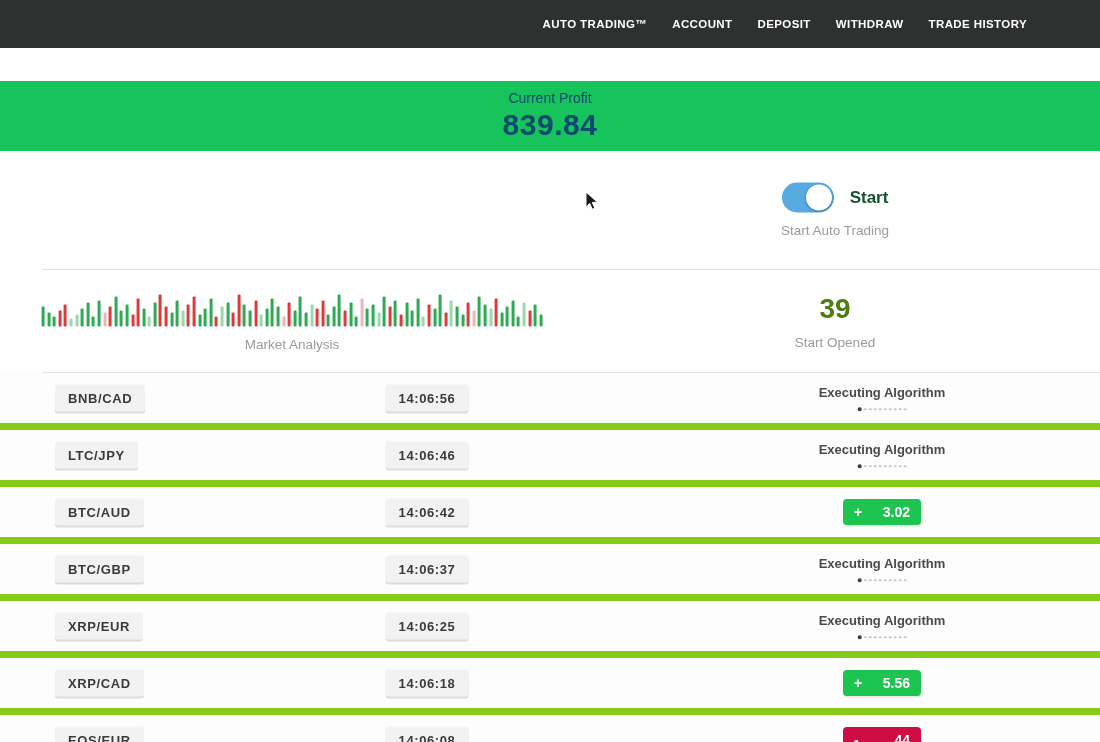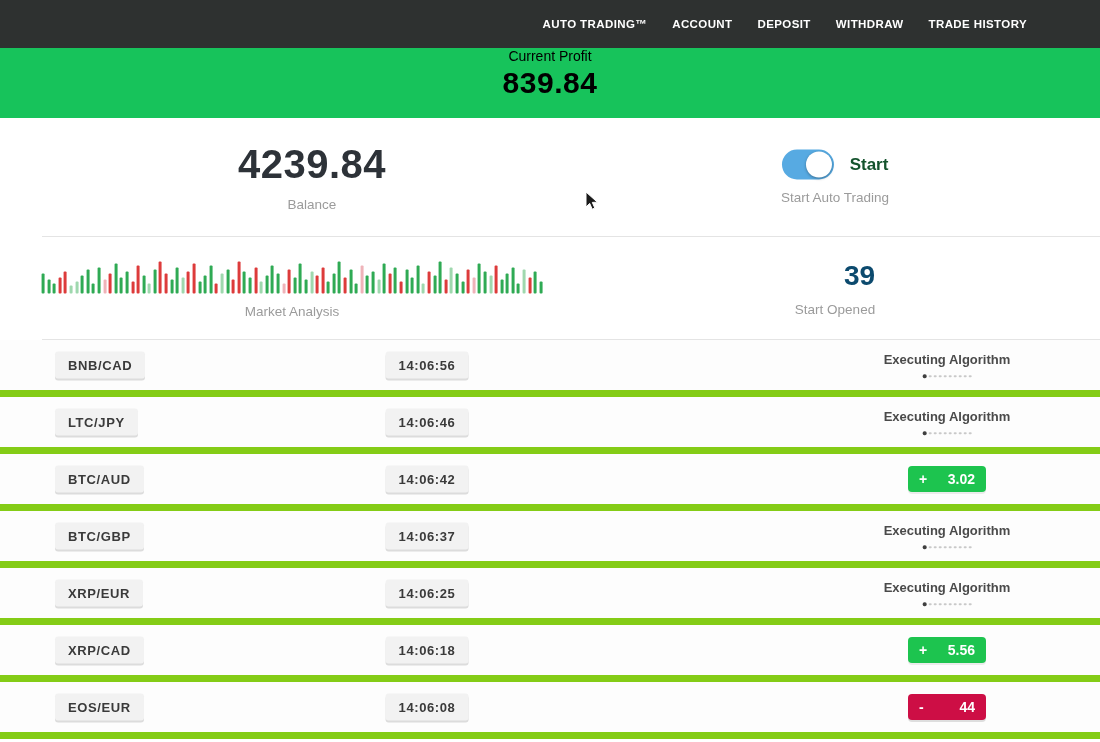--- a/index.html
+++ b/index.html
@@ -7,22 +7,22 @@
   body { font-family:"Liberation Sans", sans-serif; }
   .page { position:relative; width:1100px; height:742px; background:#fff; overflow:hidden; }
 
   
   .topbar { height:48px; background:#2e3130; display:flex; align-items:center;
             justify-content:flex-end; gap:25px; padding-right:73px; }
   .nav-item { color:#ffffff; font-size:11.5px; font-weight:700; letter-spacing:.4px;
               cursor:pointer; white-space:nowrap; }
 
   
-  .banner { height:70px; background:#17c35b; color:#000000; display:flex; flex-direction:column;
-            align-items:center; justify-content:flex-start; gap:2px; }
+  .banner { height:70px; background:#17c35b; color:#0c4a6e; display:flex; flex-direction:column;
+            align-items:center; justify-content:center; gap:2px;margin-top:33px; }
   .banner-label { font-size:14px; font-weight:400; }
   .banner-value { font-size:30px; font-weight:700; letter-spacing:.5px; }
 
   
   .section { position:relative; }
   .section-1 { height:118px; }
   .section-2 { height:104px; border-top:1px solid #e4e4e4; border-bottom:1px solid #e4e4e4;
                margin-left:42px; }
   .section-2-inner { position:absolute; left:-42px; right:0; top:0; bottom:0; }
   .center-block { position:absolute; top:50%; transform:translate(-50%,-50%); text-align:center; }
@@ -40,29 +40,29 @@
 
   .analysis-block { left:292px; }
   .bars { display:flex; align-items:flex-end; gap:2.6px; height:36px; justify-content:center; }
   .bar { display:inline-block; width:3px; border-radius:1px; }
   .bar-g  { background:#2faa54; }
   .bar-r  { background:#dd3b3b; }
   .bar-lg { background:#9fd8ae; }
   .bar-lr { background:#efb3b9; }
 
   .trades-opened-block { left:835px; }
-  .trades-opened-value { font-size:28px; font-weight:700; color:#0c4a6e;text-align:right; }
+  .trades-opened-value { font-size:28px; font-weight:700; color:#4d7c0f; }
 
   
   .trade-row { position:relative; height:57px; border-bottom:7px solid #84cc16; background:#fdfdfd; }
   .chip { background:#f2f2f2; color:#3a3a3a; font-size:13px; font-weight:700; letter-spacing:.6px;
           padding:6px 13px; border-radius:3px; box-shadow:0 2px 0 #dcdcdc; display:inline-block; }
   .pair-badge { position:absolute; left:55px; top:50%; transform:translateY(-50%); }
   .time-badge { position:absolute; left:427px; top:50%; transform:translate(-50%,-50%); }
-  .status-wrap { position:absolute; left:947px; top:50%; transform:translate(-50%,-50%);
+  .status-wrap { position:absolute; left:882px; top:50%; transform:translate(-50%,-50%);
                  text-align:center; white-space:nowrap; }
   .exec-label { font-size:13px; font-weight:700; color:#4a4a4a; }
   .exec-dots { margin-top:7px; display:flex; gap:2.5px; justify-content:center; align-items:center; }
   .dot { width:2.5px; height:2.5px; border-radius:50%; background:#c9c9c9; display:inline-block; }
   .dot-active { width:3.5px; height:3.5px; background:#3f3f3f; }
   .status-badge { display:flex; justify-content:space-between; align-items:center; width:78px;
                   padding:5px 11px; border-radius:4px; color:#fff; font-size:14px; font-weight:700;
                   cursor:default; }
   .badge-profit { background:#1dc44f; box-shadow:0 2px 0 rgba(0,0,0,.07); }
   .badge-loss   { background:#cd0e45; box-shadow:0 2px 0 rgba(0,0,0,.12); }
@@ -82,24 +82,20 @@
     <span class="nav-item">WITHDRAW</span>
     <span class="nav-item">TRADE HISTORY</span>
   </div>
 
   <div class="banner">
     <div class="banner-label">Current Profit</div>
     <div class="banner-value">839.84</div>
   </div>
 
   <div class="section section-1">
-    <div class="center-block balance-block">
-      <div class="balance-value">4239.84</div>
-      <div class="stat-caption">Balance</div>
-    </div>
     <div class="center-block start-block">
       <div class="toggle-row">
         <div class="toggle">
           <div class="toggle-knob"></div>
         </div>
         <span class="toggle-label">Start</span>
       </div>
       <div class="stat-caption">Start Auto Trading</div>
     </div>
   </div>

